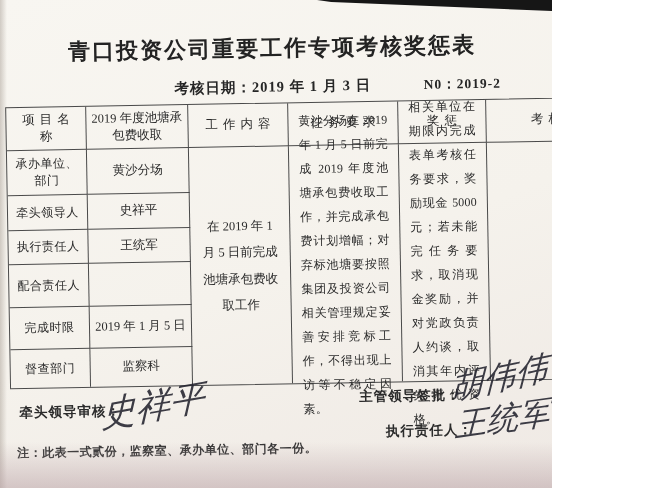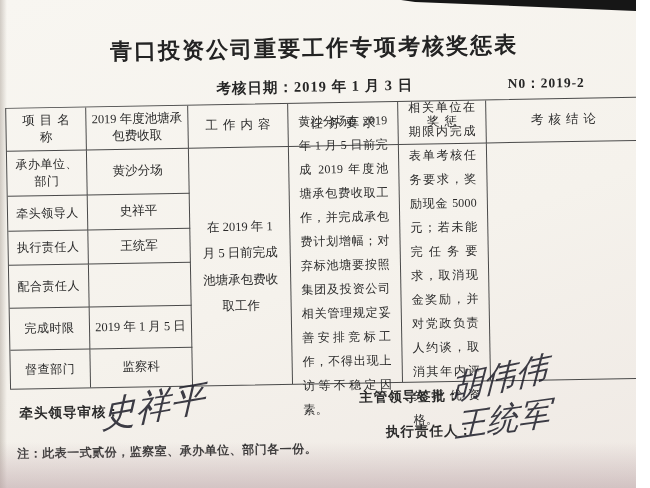--- a/index.html
+++ b/index.html
@@ -1,17 +1,17 @@
 <!DOCTYPE html>
 <html><head>
 <meta charset="utf-8">
 <style>
   html,body{margin:0;padding:0;}
   .photo{
-    position:relative;width:636px;height:488px;overflow:hidden;
+    position:relative;width:552px;height:488px;overflow:hidden;
     background:#ec4899;
     font-family:"Liberation Serif","DejaVu Serif",serif;
     color:#262626;
   }
   .paper{
     position:absolute;inset:0;
     background:linear-gradient(160deg,#f8f6f1 0%,#f5f2ec 55%,#efe9e4 100%);
   }
   .top-wedge{
     position:absolute;top:0;right:0;width:235px;height:11px;

